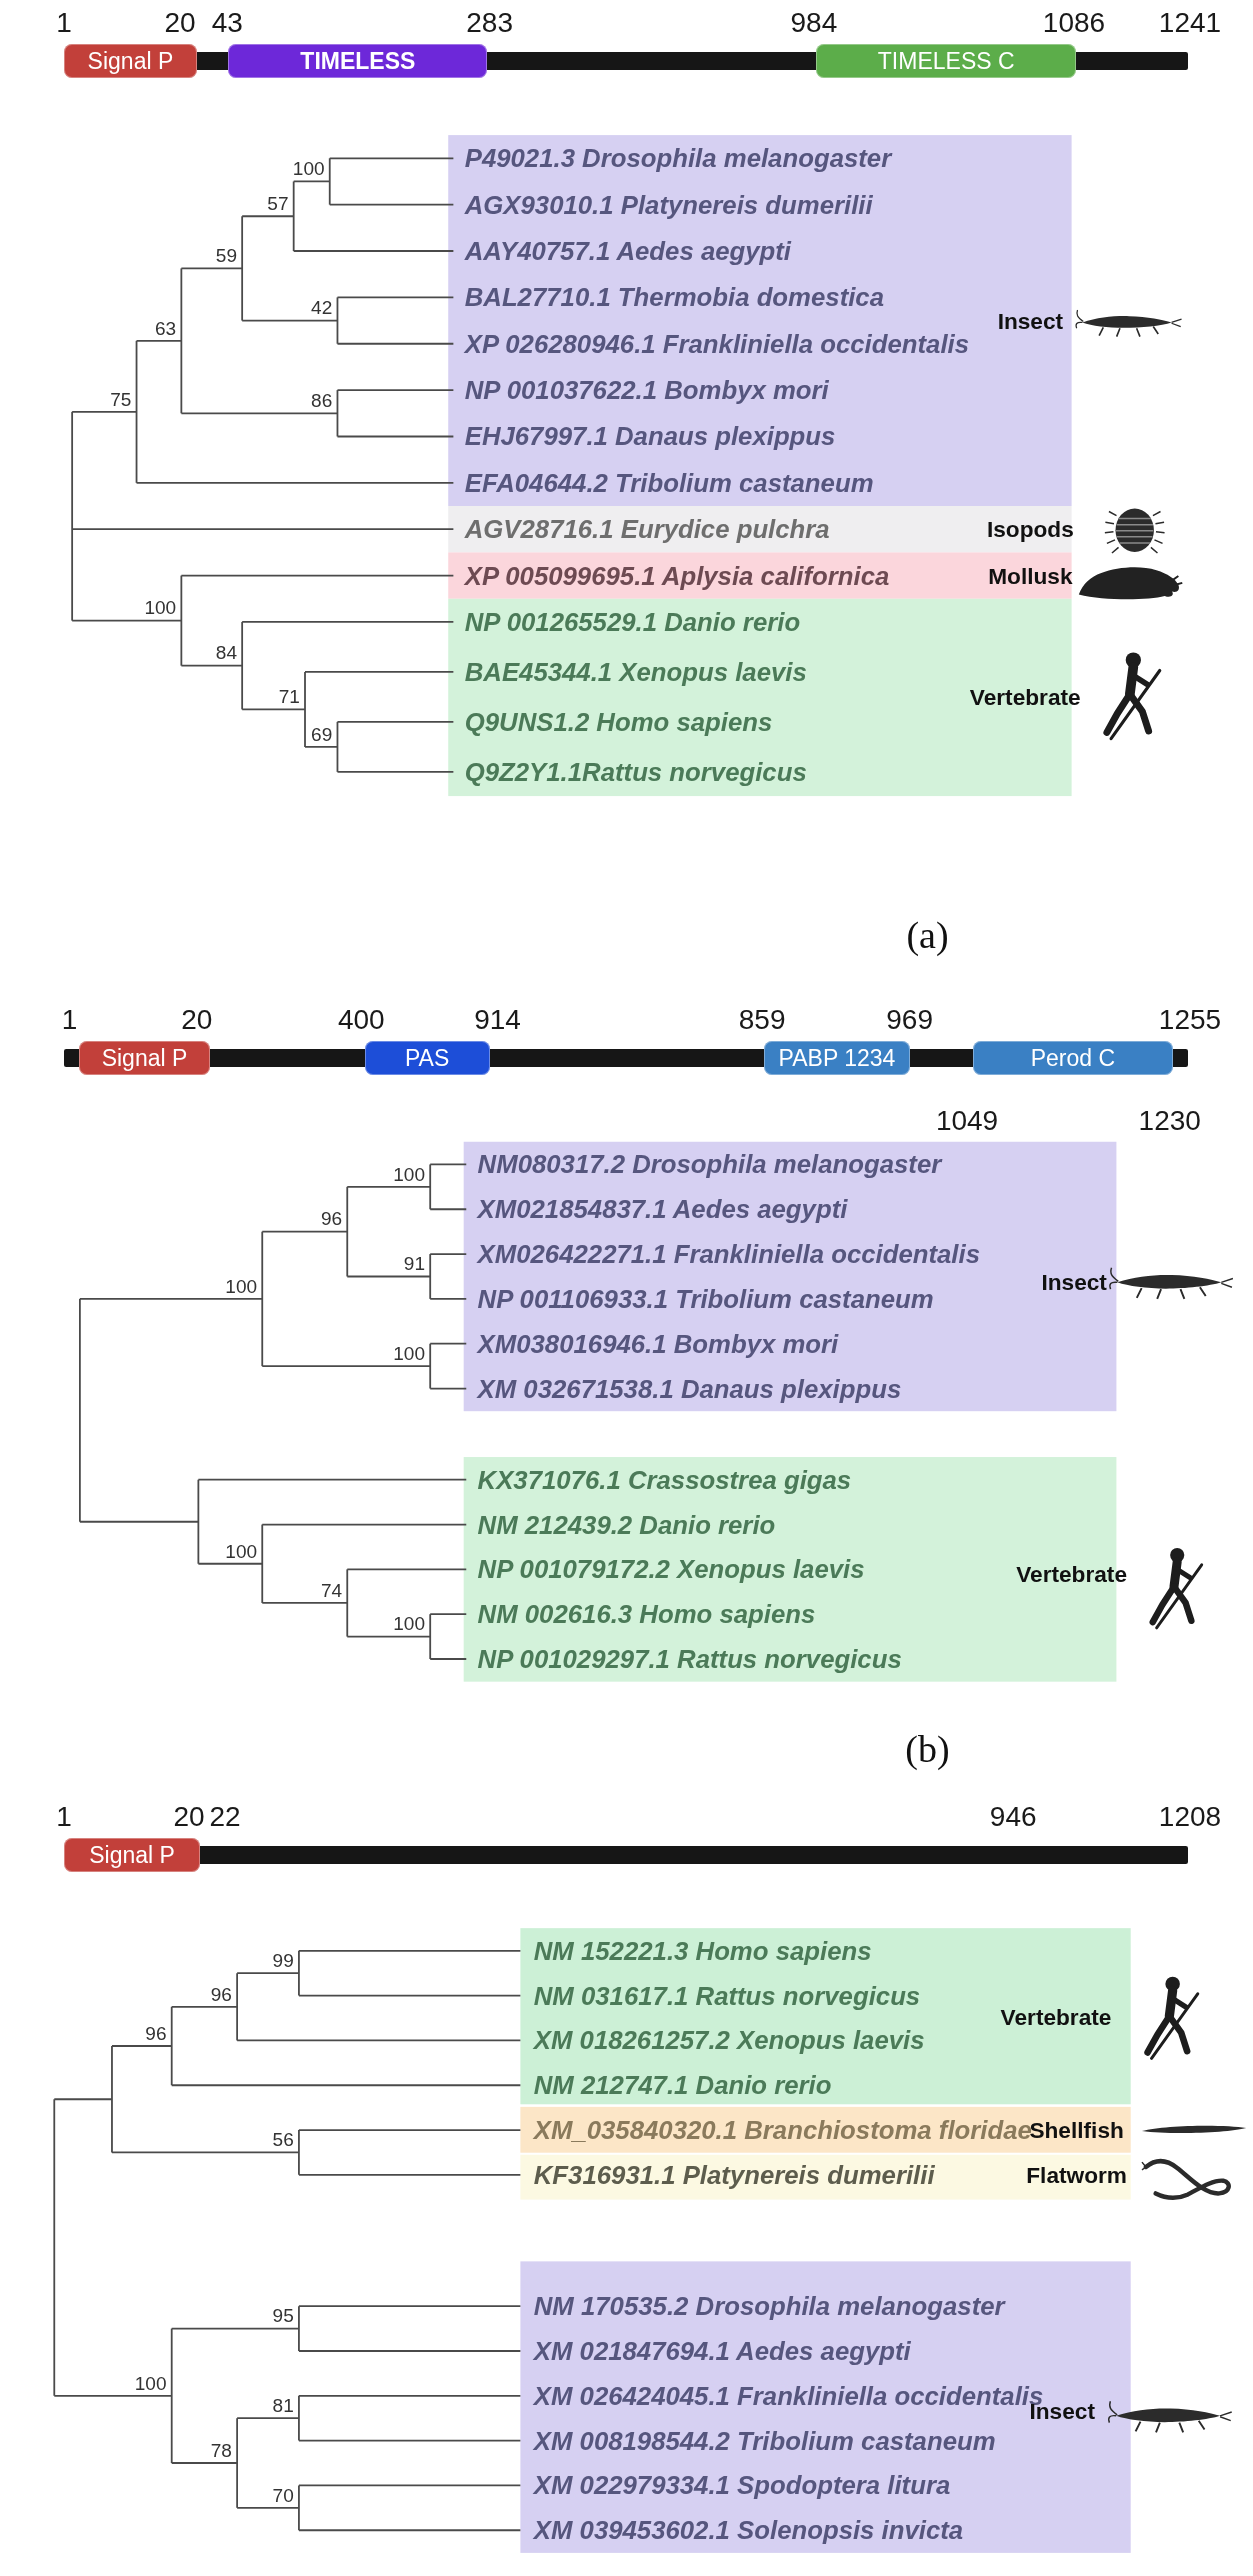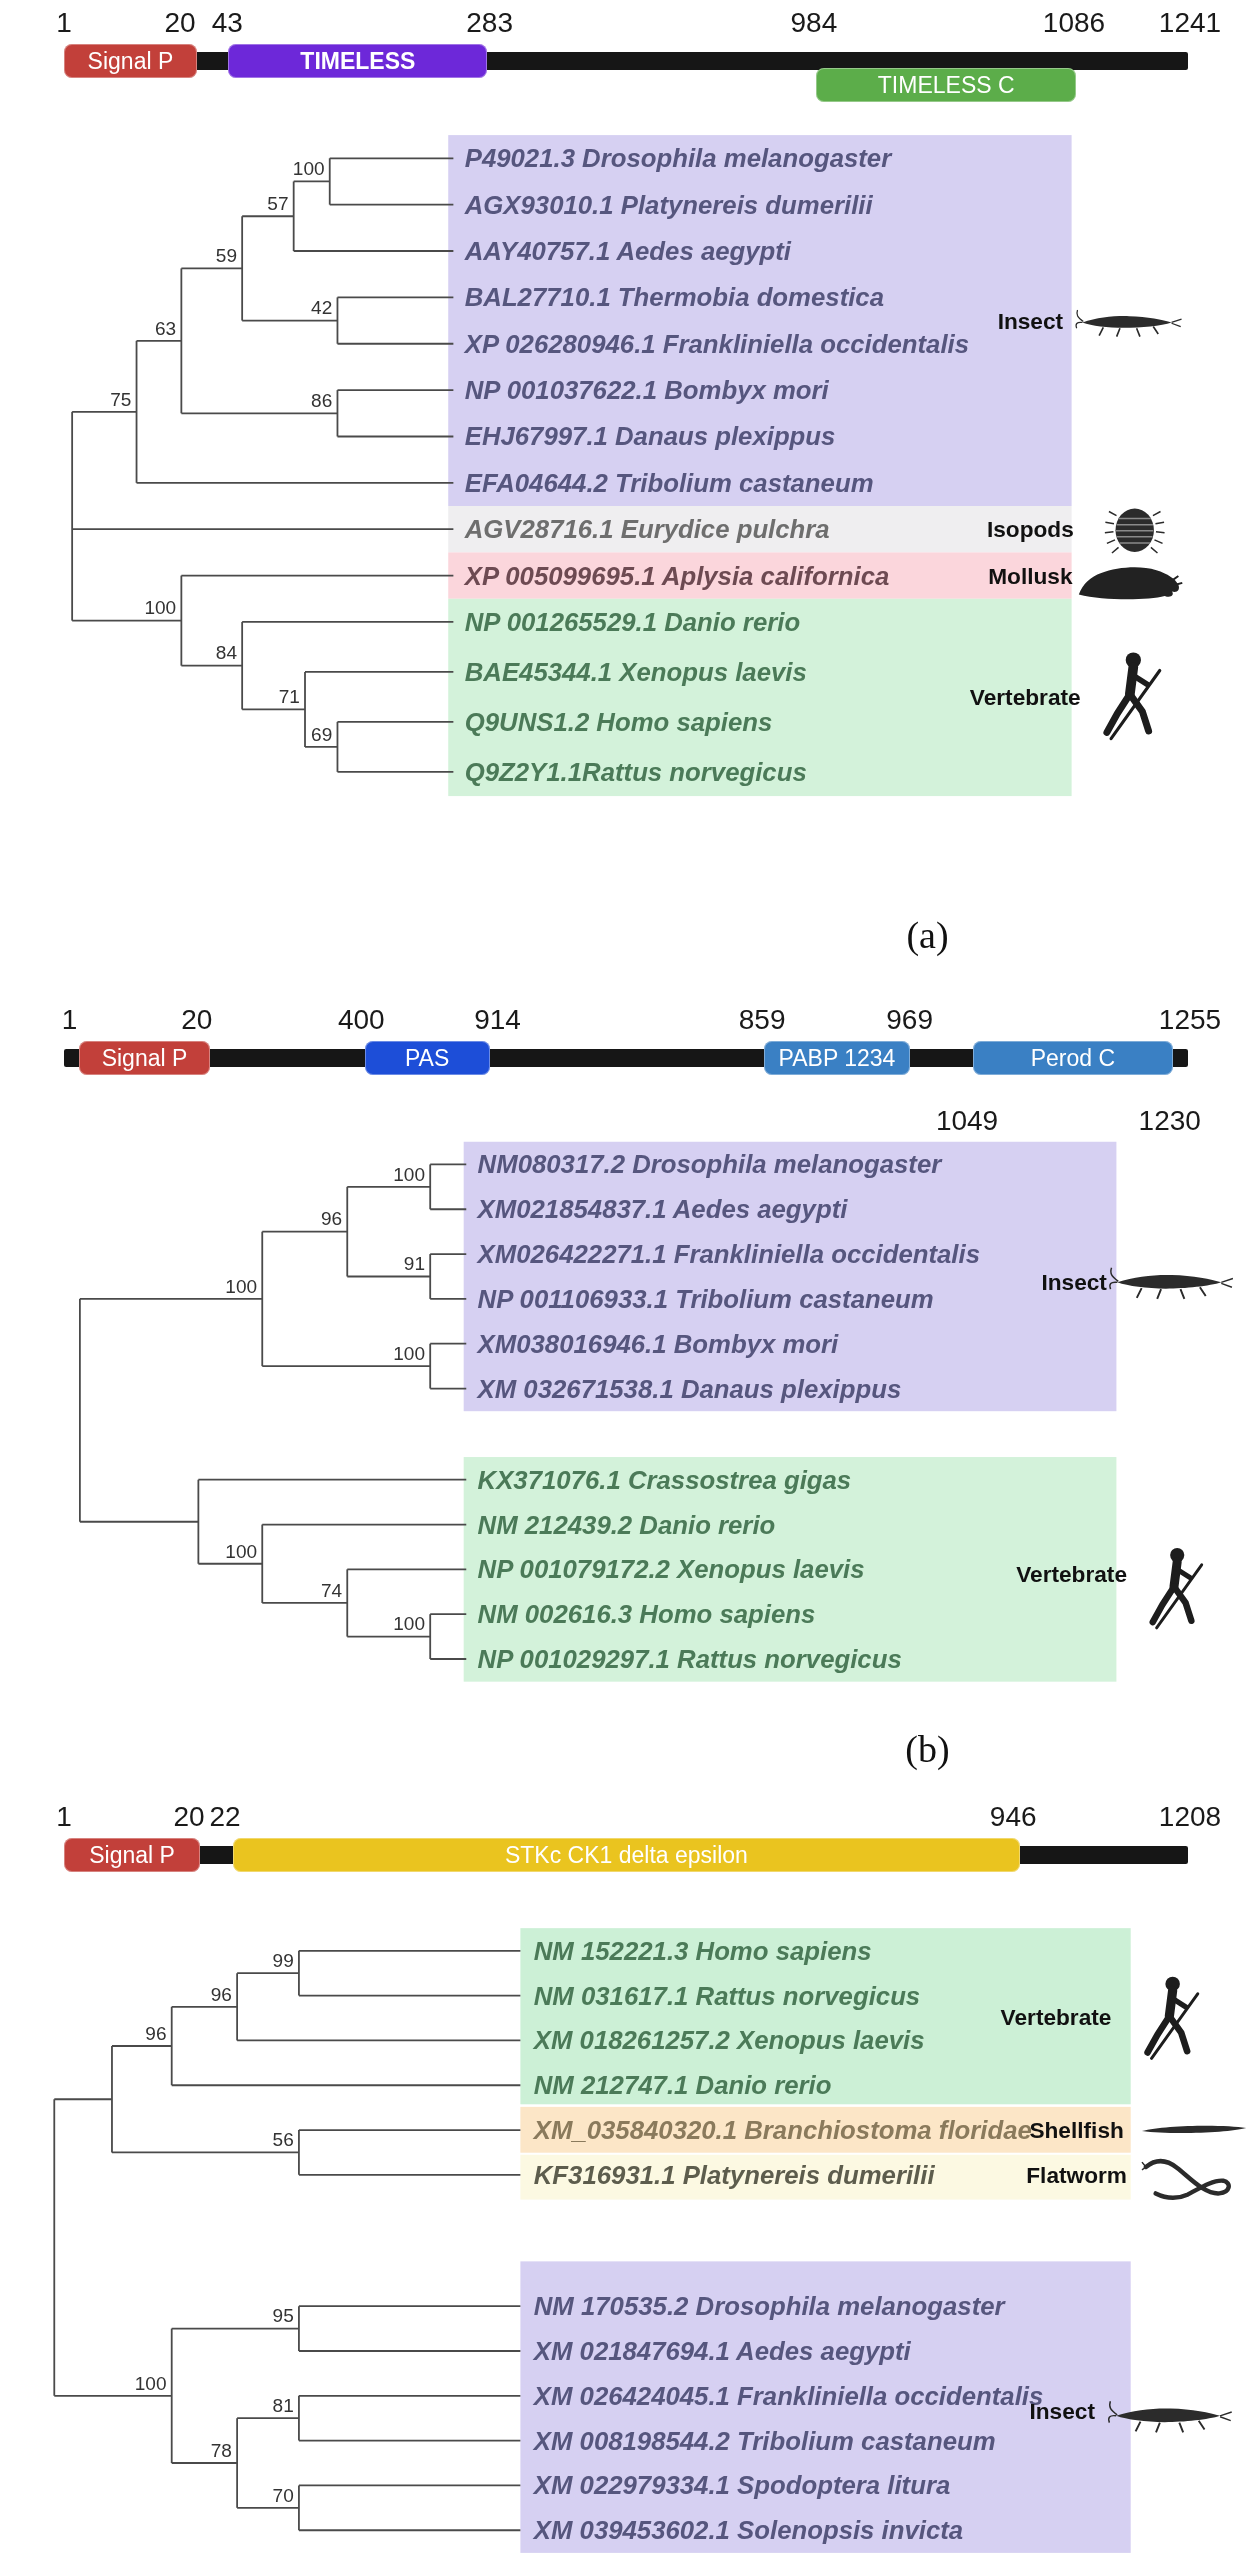--- a/index.html
+++ b/index.html
@@ -81,21 +81,21 @@
     <span class="tick above" style="left: 10.3%;">20</span>
     <span class="tick above" style="left: 14.5%;">43</span>
     <span class="tick above" style="left: 37.8%;">283</span>
     <span class="tick above" style="left: 66.6%;">984</span>
     <span class="tick above" style="left: 89.7%;">1086</span>
     <span class="tick above" style="left: 100%;">1241</span>
     <div class="bar">
       <div class="backbone" style="background: rgb(22, 22, 22);"></div>
       <div class="dom" style="left: 0%; width: 11.8%; background: rgb(194, 64, 58);">Signal P</div>
       <div class="dom" style="left: 14.6%; width: 23%; background: #6d28d9; font-weight: bold;">TIMELESS</div>
-      <div class="dom" style="left: 66.8%; width: 23.1%; background: rgb(92, 173, 74); margin-top: 24px;">TIMELESS C</div>
+      <div class="dom" style="left: 66.8%; width: 23.1%; background: rgb(92, 173, 74);">TIMELESS C</div>
     </div>
   </div>
 <svg class="tree" id="tree-a" xmlns="http://www.w3.org/2000/svg" viewBox="0 190 2434 1580">
     <rect x="870" y="262" width="1210" height="720" fill="#d6d0f2"></rect>
     <rect x="870" y="982" width="1210" height="90" fill="#efeef0"></rect>
     <rect x="870" y="1072" width="1210" height="90" fill="#fbd6dc"></rect>
     <rect x="870" y="1162" width="1210" height="383" fill="#d3f2da"></rect>
     <line x1="140" y1="799.1875" x2="140" y2="1204.4375" stroke="#4a4a4a" stroke-width="3.5"></line>
     <line x1="140" y1="799.1875" x2="265" y2="799.1875" stroke="#4a4a4a" stroke-width="3.5"></line>
     <line x1="265" y1="661.375" x2="265" y2="937" stroke="#4a4a4a" stroke-width="3.5"></line>
@@ -248,21 +248,20 @@
 
 <div class="domain-diagram" id="dd-c">
     <span class="tick above" style="left: 0%;">1</span>
     <span class="tick above" style="left: 11.1%;">20</span>
     <span class="tick above" style="left: 14.3%;">22</span>
     <span class="tick above" style="left: 84.3%;">946</span>
     <span class="tick above" style="left: 100%; text-align: center;">1208</span>
     <div class="bar">
       <div class="backbone" style="background: rgb(22, 22, 22);"></div>
       <div class="dom" style="left: 0%; width: 12.1%; background: rgb(194, 64, 58);">Signal P</div>
-      <div class="dom" style="left: 15%; width: 69.9%; background: rgb(234, 196, 31);">STKc CK1 delta epsilon</div>
     </div>
   </div>
 <svg class="tree" id="tree-c" xmlns="http://www.w3.org/2000/svg" viewBox="0 3700 2434 1330">
     <rect x="1010" y="3743" width="1185" height="342" fill="#ccf0d6"></rect>
     <rect x="1010" y="4090" width="1185" height="89" fill="#fce6c7"></rect>
     <rect x="1010" y="4183" width="1185" height="87" fill="#fcf9e2"></rect>
     <rect x="1010" y="4390" width="1185" height="566" fill="#d6d0f2"></rect>
     <line x1="105" y1="4075.1875" x2="105" y2="4651" stroke="#4a4a4a" stroke-width="3.5"></line>
     <line x1="105" y1="4075.1875" x2="217" y2="4075.1875" stroke="#4a4a4a" stroke-width="3.5"></line>
     <line x1="217" y1="3971.875" x2="217" y2="4178.5" stroke="#4a4a4a" stroke-width="3.5"></line>

